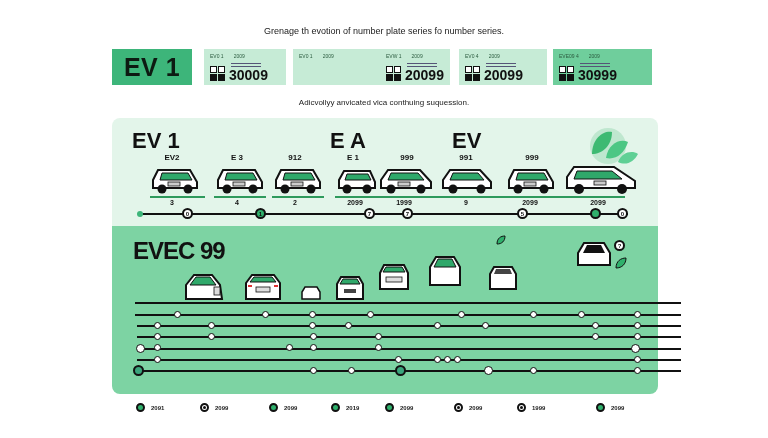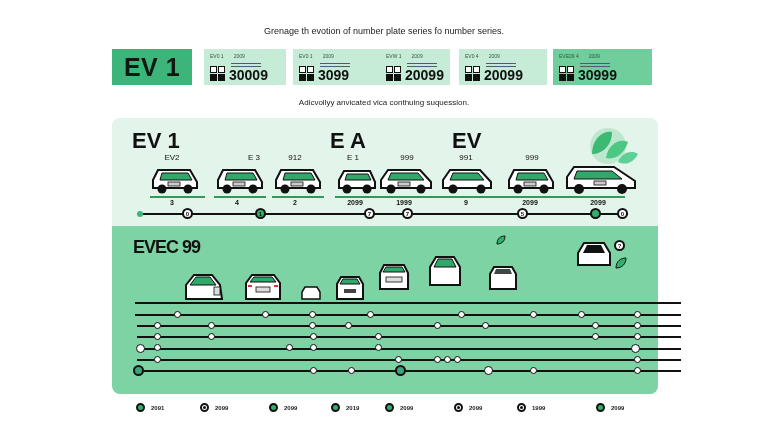--- a/index.html
+++ b/index.html
@@ -20,21 +20,21 @@
   .plate-card .num { font-size: 14px; color:#111; font-weight:bold; }
   .plate-card .lines { display:flex; flex-direction:column; gap:2px; margin-left:2px; }
   .plate-card .lines i { display:block; height:1px; width: 30px; background:#557; }
 
   .subtitle { position: absolute; top: 98px; left: 0; width: 768px; text-align:center; font-size: 8px; color:#222; }
 
   .panel-top { position:absolute; left:112px; top:118px; width:546px; height:108px; background:#e3f5ea; border-radius: 8px 8px 0 0; }
   .panel-bottom { position:absolute; left:112px; top:226px; width:546px; height:168px; background:#7dd3a3; border-radius: 0 0 8px 8px; }
 
   .big-label { position:absolute; font-weight:bold; font-size: 22px; color:#111; }
-  .car-label { position:absolute; font-size: 8px; font-weight:normal; color:#111; text-align:center; width:40px; }
+  .car-label { position:absolute; font-size: 8px; font-weight:bold; color:#111; text-align:center; width:40px; }
   .year-label { position:absolute; font-size: 7px; font-weight:bold; color:#111; text-align:center; width:40px; }
 
   .car { position:absolute; }
   .ground { position:absolute; height:2px; background:#2e9a5c; }
 
   .timeline { position:absolute; height:2px; background:#111; }
   .node { position:absolute; width:11px; height:11px; border-radius:50%; border:2px solid #111; background:#fff; font-size:6px; font-weight:bold; display:flex; align-items:center; justify-content:center; }
   .node.green { background:#2fb06c; }
 
   .track { position:absolute; height:2px; background:#111; }
@@ -76,35 +76,20 @@
         </div>
         <div class="num">30009</div>
       </div>
   </div>
 </div>
 <div class="plate-card" style="left:293px;width:120px;">
   <div class="row1">
       <span>EV0 1</span>
       <span>2009</span>
     </div>
-  <div class="row2">
-    <div class="glyphs">
-        <span></span>
-        <span></span>
-        <span class="fill"></span>
-        <span class="fill"></span>
-      </div>
-    <div>
-        <div class="lines">
-          <i></i>
-          <i></i>
-        </div>
-        <div class="num">3099</div>
-      </div>
-  </div>
 </div>
 <div class="plate-card" style="left:380px;width:70px;">
   <div class="row1">
       <span>EVW 1</span>
       <span>2009</span>
     </div>
   <div class="row2">
     <div class="glyphs">
         <span></span>
         <span></span>
@@ -172,21 +157,21 @@
 <div class="big-label" style="left:452px;top:128px;">EV</div>
 
 <svg class="leaf" style="left:582px;top:124px;" width="60" height="44" viewBox="0 0 60 44">
   <circle cx="26" cy="22" r="18" fill="#bfe7cf"></circle>
   <path d="M10 30 C 10 14, 22 6, 30 8 C 30 22, 20 30, 10 30 Z" fill="#3dba72"></path>
   <path d="M24 34 C 26 20, 38 14, 46 18 C 42 30, 34 36, 24 34 Z" fill="#4cc784"></path>
   <path d="M36 38 C 40 28, 50 26, 56 30 C 52 38, 44 42, 36 38 Z" fill="#5fd095"></path>
 </svg>
 
 <div class="car-label" style="left:152px;top:153px;">EV2</div>
-<div class="car-label" style="left:234px;top:153px;">E 3</div>
+<div class="car-label" style="left:217px;top:153px;">E 3</div>
 <div class="car-label" style="left:275px;top:153px;">912</div>
 <div class="car-label" style="left:333px;top:153px;">E 1</div>
 <div class="car-label" style="left:387px;top:153px;">999</div>
 <div class="car-label" style="left:446px;top:153px;">991</div>
 <div class="car-label" style="left:512px;top:153px;">999</div>
 
 <svg class="car" style="left:150px;top:166px;" width="50" height="30" viewBox="0 0 50 30">
     <path d="M3 22 L3 14 L8 4 L40 4 L47 16 L47 22 Z" fill="#fff" stroke="#111" stroke-width="2"></path>
     <path d="M12 7 L38 7 L42 14 L10 14 Z" fill="#2fa86a" stroke="#111" stroke-width="1"></path>
     <rect x="18" y="16" width="12" height="4" fill="#ccc" stroke="#111" stroke-width=".8"></rect>
@@ -259,21 +244,21 @@
 <div class="mini" style="left:137px;top:211px;width:6px;height:6px;background:#3db57a;"></div>
 <div class="node" style="left:182px;top:208px;">0</div>
 <div class="node green" style="left:255px;top:208px;">1</div>
 <div class="node" style="left:364px;top:208px;">7</div>
 <div class="node" style="left:402px;top:208px;">7</div>
 <div class="node" style="left:517px;top:208px;">5</div>
 <div class="node green" style="left:590px;top:208px;"></div>
 <div class="node" style="left:617px;top:208px;">0</div>
 
 <div class="panel-bottom"></div>
-<div class="big-label" style="left:133px;top:237px;font-size:18px;letter-spacing:-1px;">EVEC 99</div>
+<div class="big-label" style="left:133px;top:237px;font-size:24px;letter-spacing:-1px;">EVEC 99</div>
 
 <svg class="car" style="left:184px;top:273px;" width="40" height="28" viewBox="0 0 40 28">
     <path d="M2 26 L2 12 L10 2 L28 2 L36 12 L38 26 Z" fill="#fff" stroke="#111" stroke-width="2"></path>
     <path d="M6 12 L12 4 L26 4 L32 12 Z" fill="#2fa86a" stroke="#111" stroke-width="1"></path>
     <rect x="30" y="14" width="6" height="8" fill="#ddd" stroke="#111" stroke-width=".8"></rect>
   </svg>
 <svg class="car" style="left:244px;top:273px;" width="38" height="28" viewBox="0 0 38 28">
     <path d="M2 26 L2 10 L8 2 L30 2 L36 10 L36 26 Z" fill="#fff" stroke="#111" stroke-width="2"></path>
     <path d="M6 9 L10 4 L28 4 L32 9 Z" fill="#2fa86a" stroke="#111" stroke-width="1"></path>
     <rect x="12" y="14" width="14" height="5" fill="#ddd" stroke="#111" stroke-width=".8"></rect>

